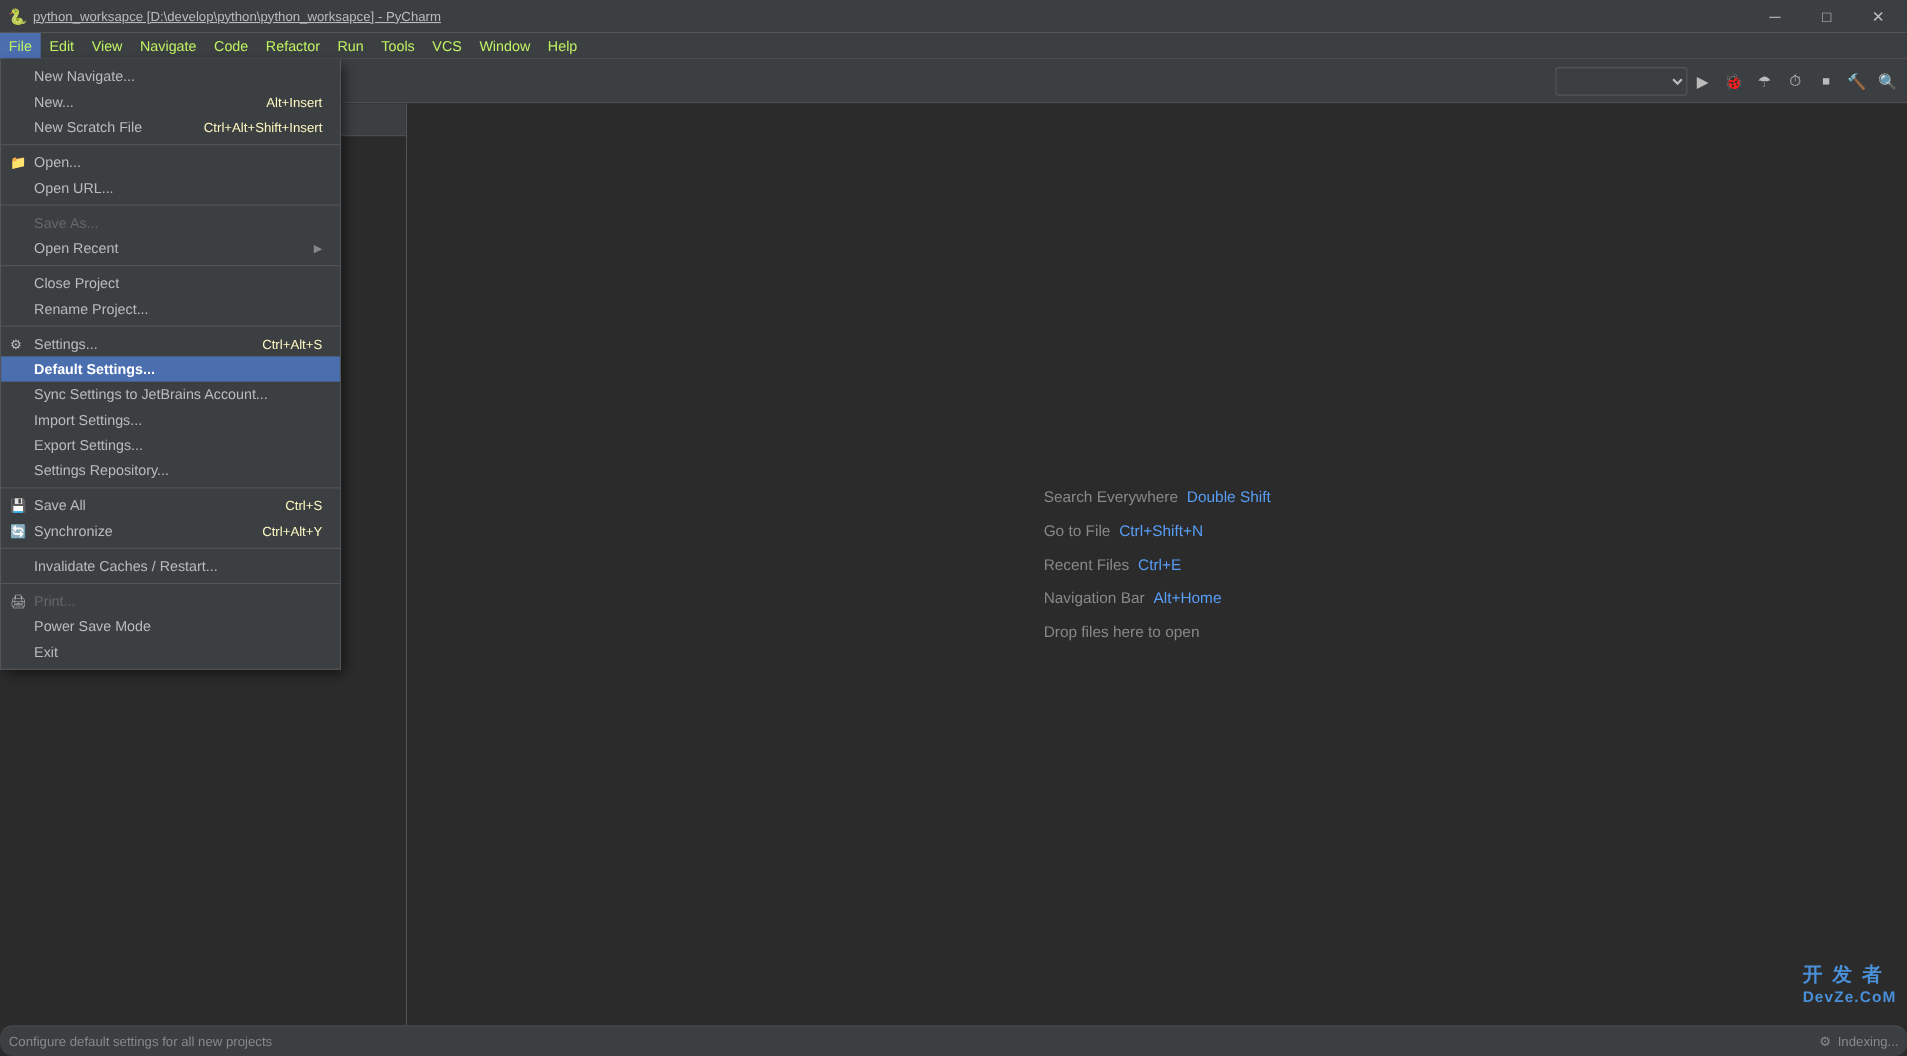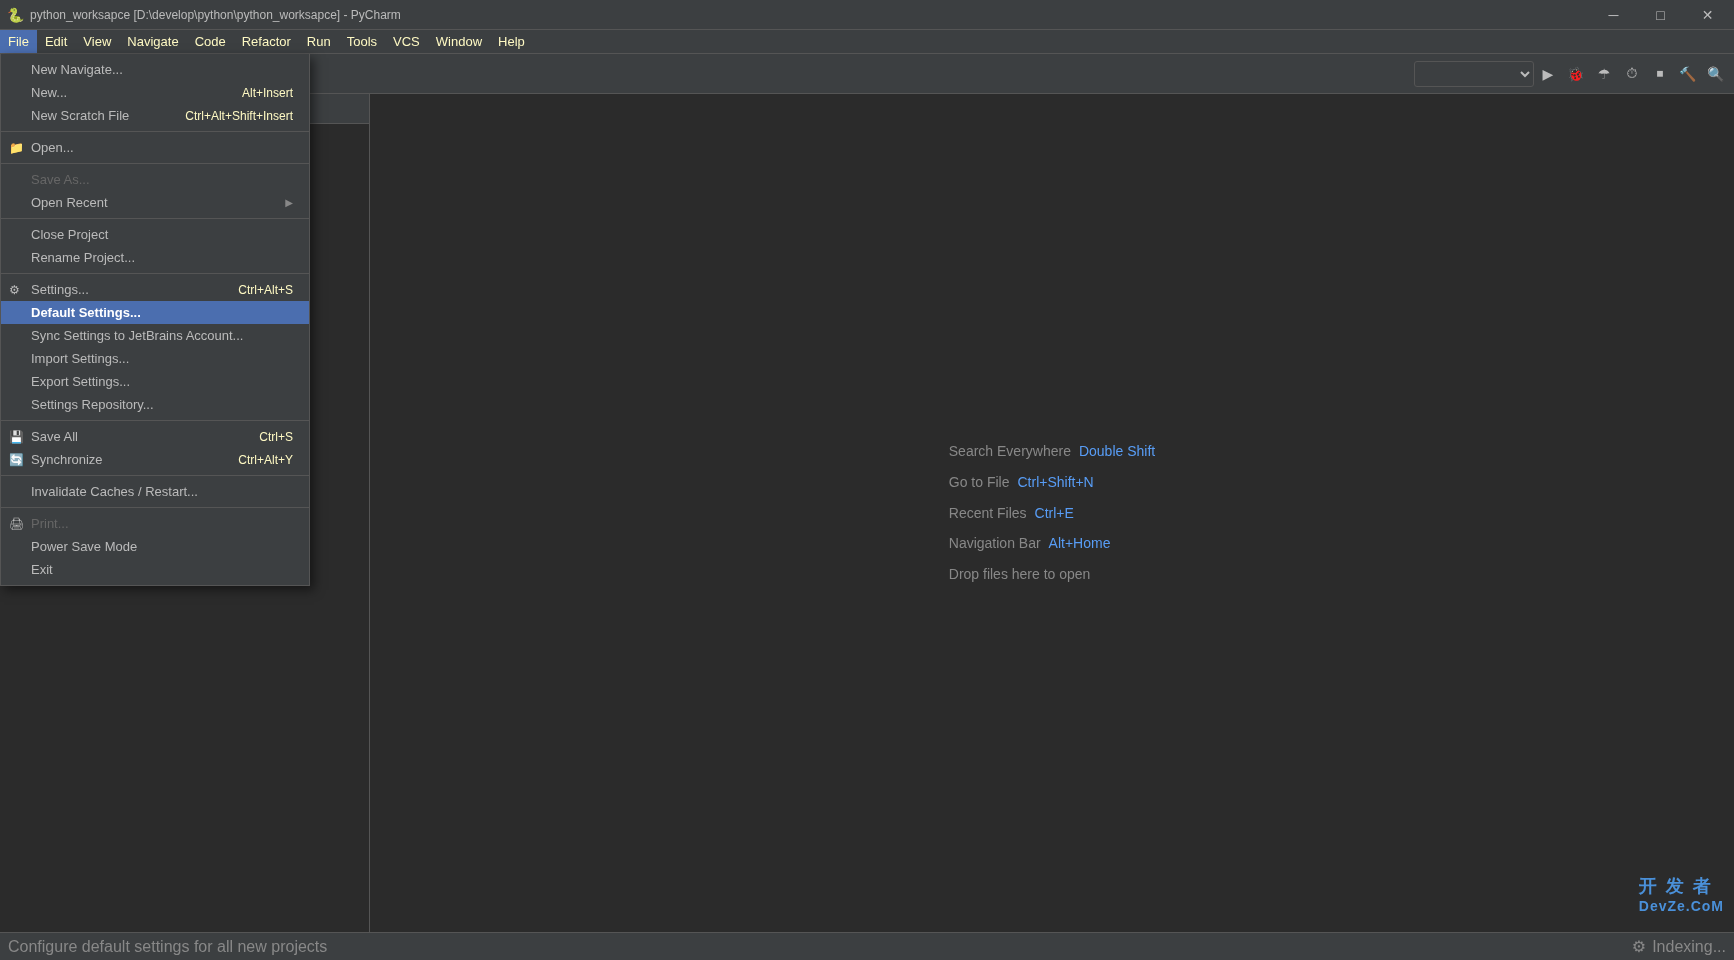--- a/index.html
+++ b/index.html
@@ -32,20 +32,21 @@
       display: flex;
       align-items: center;
       justify-content: center;
       color: #f0a830;
       font-size: 14px;
     }
     #title-bar-text {
       color: #bbbbbb;
       font-size: 12px;
       flex: 1;
+      text-decoration: underline;
     }
     #title-bar-controls {
       display: flex;
       gap: 2px;
       position: absolute;
       right: 4px;
       top: 50%;
       transform: translateY(-50%);
     }
     .title-btn {
@@ -67,21 +68,21 @@
       height: 24px;
       background: #3c3f41;
       display: flex;
       align-items: center;
       border-bottom: 1px solid #555;
     }
     .menu-item {
       padding: 2px 8px;
       cursor: pointer;
       font-size: 13px;
-      color: #fef9c3;
+      color: #bef264;
       height: 100%;
       display: flex;
       align-items: center;
     }
     .menu-item.active { background: #4b6eaf; }
 
     
     #toolbar {
       width: 100%;
       height: 40px;
@@ -236,22 +237,23 @@
       position: absolute;
       bottom: 0;
       width: 100%;
       height: 28px;
       background: #3c3f41;
       border-top: 1px solid #555;
       display: flex;
       align-items: center;
       padding: 0 8px;
       color: #888;
-      font-size: 16px;
+      font-size: 12px;
       justify-content: space-between;
+      border-radius: 12px;
     }
     #indexing-status {
       display: flex;
       align-items: center;
       gap: 6px;
       color: #888;
     }
 
     
     #watermark {
@@ -363,20 +365,23 @@
     <div class="dd-item">
       <span>New Scratch File</span>
       <span class="dd-shortcut">Ctrl+Alt+Shift+Insert</span>
     </div>
     <div class="dd-separator"></div>
 
     <div class="dd-item">
       <span class="dd-item-icon">📁</span>
       <span>Open...</span>
     </div>
+    <div class="dd-item">
+      <span>Open URL...</span>
+    </div>
     <div class="dd-separator"></div>
 
     <div class="dd-item disabled">
       <span>Save As...</span>
     </div>
     <div class="dd-item">
       <span>Open Recent</span>
       <span class="dd-arrow">▶</span>
     </div>
     <div class="dd-separator"></div>

